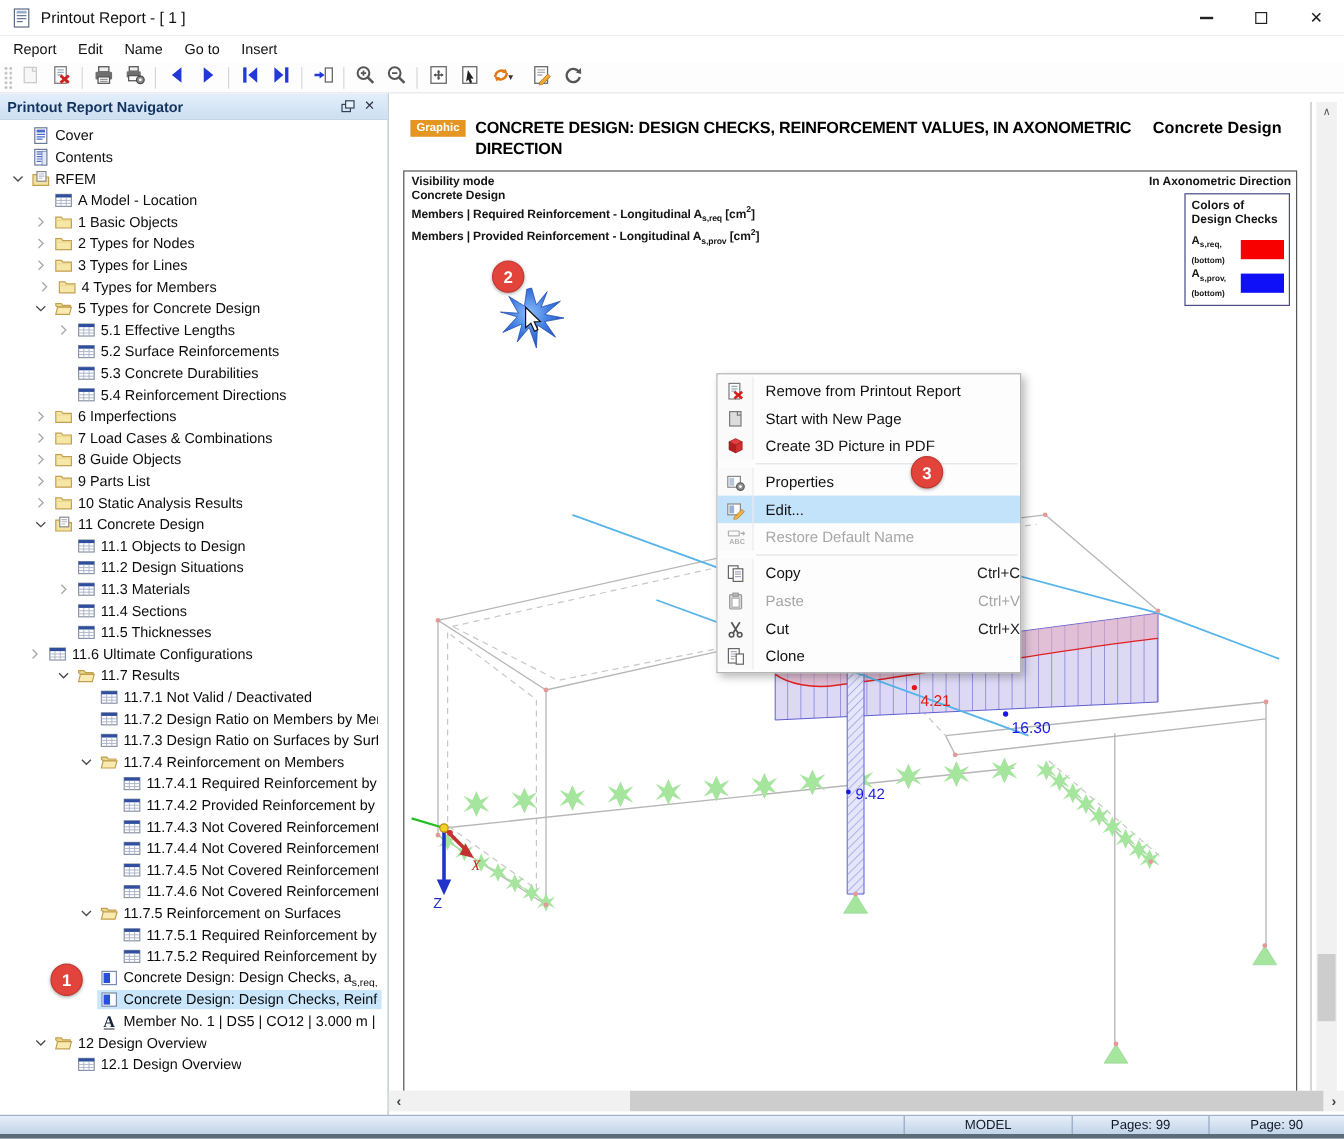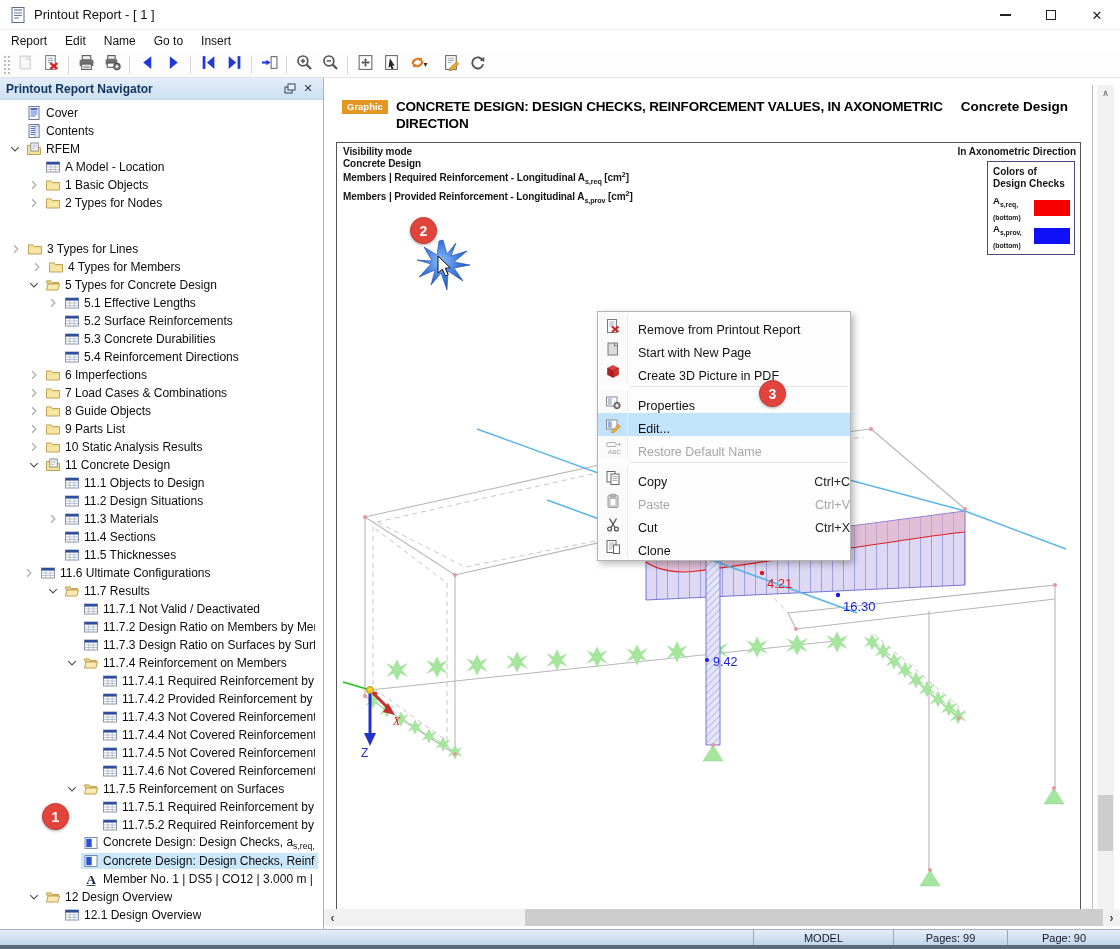--- a/index.html
+++ b/index.html
@@ -74,21 +74,21 @@
 
   
   #statusbar { left:0; top:929px; width:1120px; height:16px; background:linear-gradient(#e6eefa,#c2d4e8); display:flex; justify-content:flex-end; border-top:1px solid #9fb2c8; }
   .sseg { border-left:1px solid #93a7c0; display:flex; align-items:center; justify-content:center; font-size:11px; color:#101828; }
   #seg-model { width:140px; } #seg-pages { width:114px; } #seg-page { width:113px; }
   #win-edge { left:0; top:945px; width:1120px; height:4px; background:#5c6b7a; }
 
   
   #ctxmenu { left:597px; top:311px; width:254px; background:#fdfdfd; border:1px solid #b4b4b4;
     box-shadow:3px 3px 7px rgba(0,0,0,.28); padding:2px 0; z-index:30; }
-  .mrow { height:23px; display:flex; align-items:flex-end; position:relative; }
+  .mrow { height:23px; display:flex; align-items:center; position:relative; }
   .mrow.hl { background:#c3e3fb; }
   .micon { width:30px; height:23px; flex:0 0 30px; display:flex; align-items:center; justify-content:center; }
   .mrow:not(.hl) .micon { background:rgba(248,248,248,.6); }
   .micon svg { width:16px; height:16px; }
   .mlabel { font-size:12.5px; color:#111; padding-left:10px; flex:1; }
   .mshort { font-size:12.5px; color:#222; }
   .mrow.disabled .mlabel, .mrow.disabled .mshort { color:#a6a6a6; }
   .msep { height:1px; background:#e3e3e3; margin:3px 2px 3px 32px; }
   .mgutterline { position:absolute; left:29px; top:0; bottom:0; width:1px; background:#ececec; }
 
@@ -341,21 +341,21 @@
         <span class="tinner">
           <span class="tico">
             <svg viewBox="0 0 16 16">
               <path d="M1.5 5.5v-1.6h4.6l1.2 1.6h7.2v7.5H1.5z" fill="#f6e7a6" stroke="#c2a050"></path>
               <path d="M1.5 6.8h13" stroke="#e8d68a" stroke-width="0.8"></path>
             </svg>
           </span>
           <span class="tlabel">2 Types for Nodes</span>
         </span>
       </div>
-      <div class="trow" style="padding-left: 7px; margin-top: 28px;">
+      <div class="trow" style="padding-left: 25px;">
         <span class="texp">
           <svg viewBox="0 0 16 16">
             <path d="M5.5 3l5 5-5 5" stroke="#a8a8a8" stroke-width="1.5" fill="none"></path>
           </svg>
         </span>
         <span class="tinner">
           <span class="tico">
             <svg viewBox="0 0 16 16">
               <path d="M1.5 5.5v-1.6h4.6l1.2 1.6h7.2v7.5H1.5z" fill="#f6e7a6" stroke="#c2a050"></path>
               <path d="M1.5 6.8h13" stroke="#e8d68a" stroke-width="0.8"></path>

